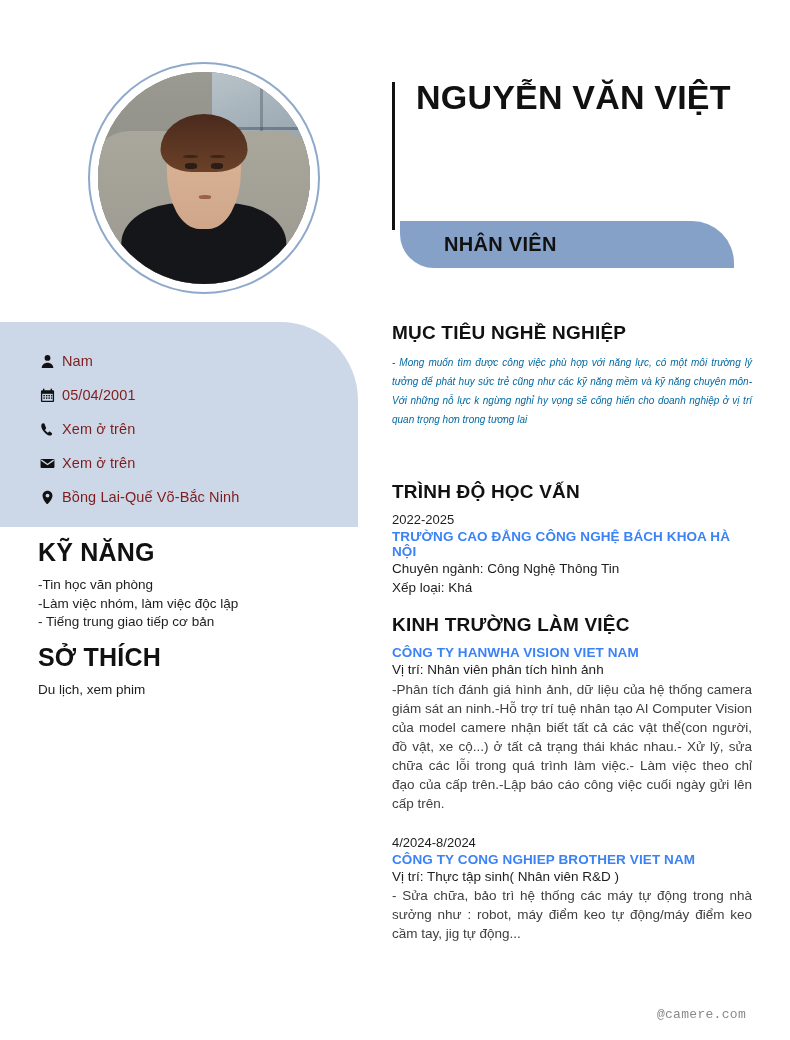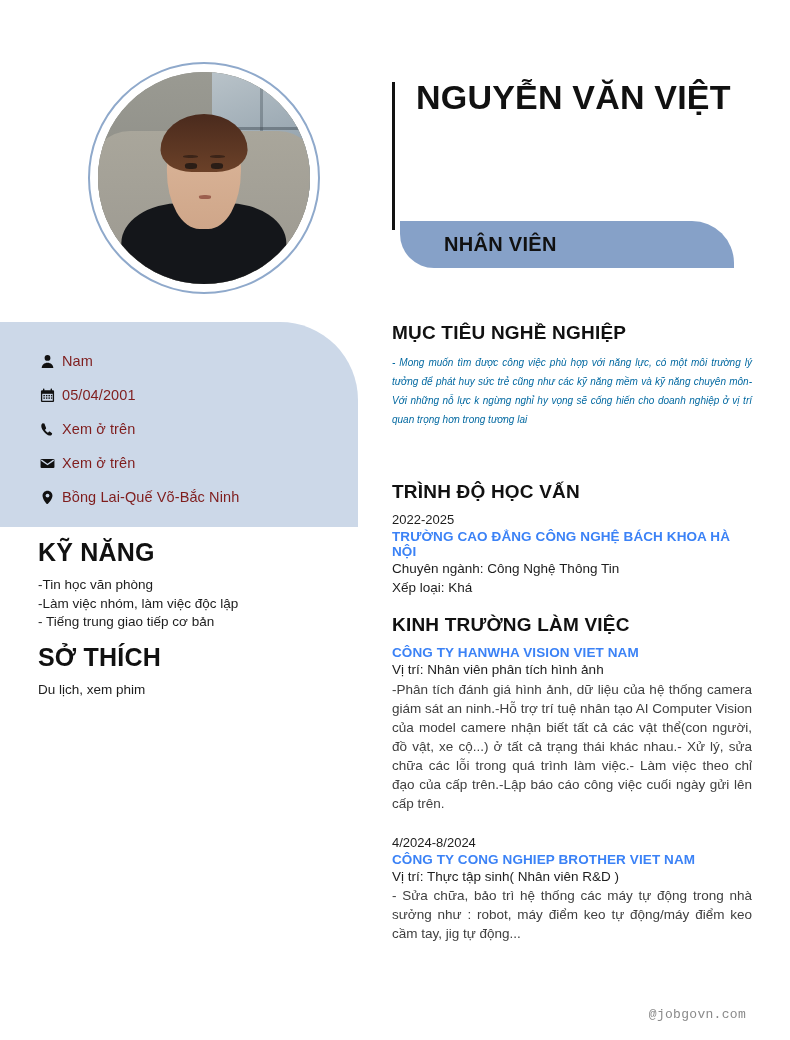--- a/index.html
+++ b/index.html
@@ -436,15 +436,15 @@
       <div class="exp-entry">
         <div class="date-it">4/2024-8/2024</div>
         <div class="org">CÔNG TY CONG NGHIEP BROTHER VIET NAM</div>
         <div class="line">Vị trí: Thực tập sinh( Nhân viên R&amp;D )</div>
         <div class="just">- Sửa chữa, bảo trì hệ thống các máy tự động trong nhà sưởng như : robot, máy điểm keo tự động/máy điểm keo cầm tay, jig tự động...</div>
       </div>
     </div>
 
   </div>
 
-  <div class="footer-mark">@jobgovn.com</div>
+  <div class="footer-mark">@camere.com</div>
 
 </div>
 
 </body></html>

